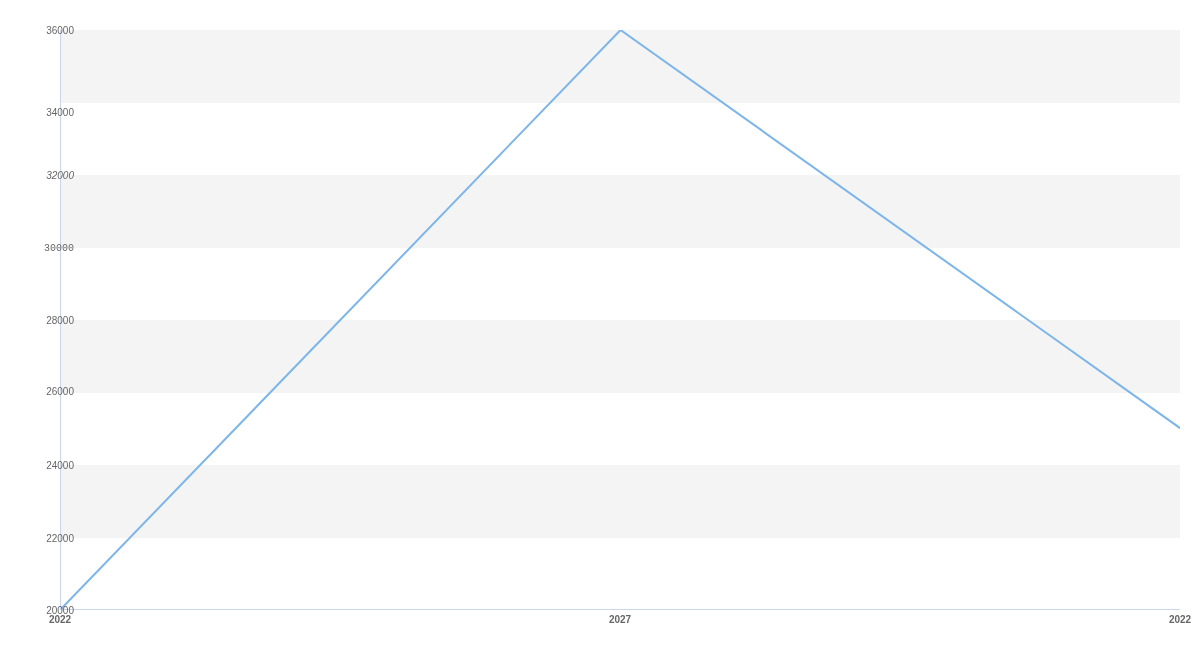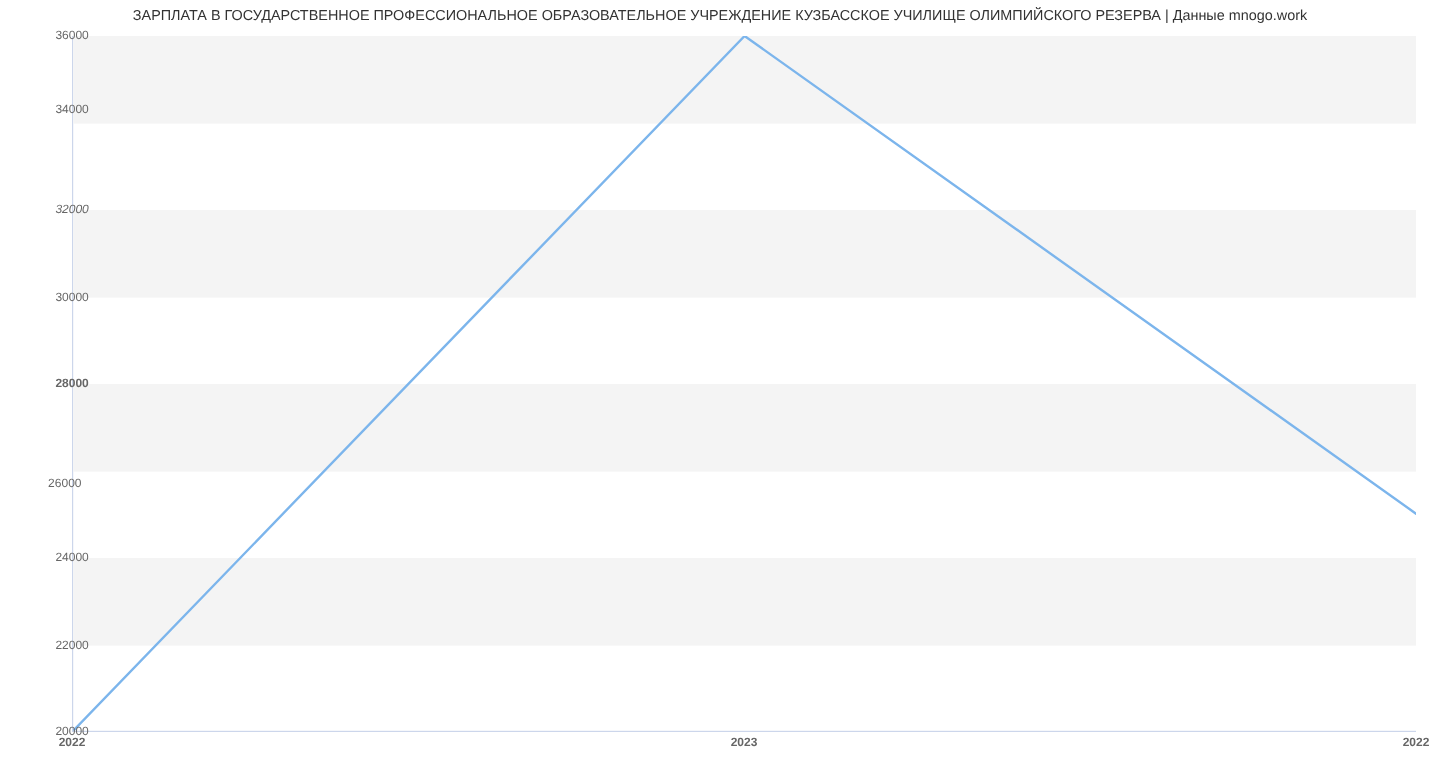--- a/index.html
+++ b/index.html
@@ -70,36 +70,35 @@
     stroke: #7cb5ec;
     stroke-width: 2;
     stroke-linejoin: round;
     stroke-linecap: round;
   }
 </style>
 </head>
 <body>
 
 <div class="container">
-  <div class="title">ЗАРПЛАТА В ГОСУДАРСТВЕННОЕ ПРОФЕССИОНАЛЬНОЕ ОБРАЗОВАТЕЛЬНОЕ УЧРЕЖДЕНИЕ КУЗБАССКОЕ УЧИЛИЩЕ ОЛИМПИЙСКОГО РЕЗЕРВА | Данные mnogo.work</div>
 
   <div class="plot">
       <div class="band" style="top: 0px; height: 72.5px;"></div>
       <div class="band" style="top: 145px; height: 72.5px;"></div>
       <div class="band" style="top: 290px; height: 72.5px;"></div>
       <div class="band" style="top: 435px; height: 72.5px;"></div>
     <svg class="line-svg" viewBox="0 0 1120 580" preserveAspectRatio="none">
       <path id="series-path" class="series-line" d="M0 580 L560 0 L1120 398.75"></path>
     </svg>
   </div>
 <div class="tick-y" style="top: 610px;">20000</div>
     <div class="tick-y" style="top: 537.5px;">22000</div>
     <div class="tick-y" style="top: 465px;">24000</div>
-    <div class="tick-y" style="top: 403px; text-align: center;">26000</div>
-    <div class="tick-y" style="top: 320px; font-weight: bold;">28000</div>
-    <div class="tick-y" style="top: 247.5px;">30000</div>
+    <div class="tick-y" style="top: 391px;">26000</div>
+    <div class="tick-y" style="top: 320px;">28000</div>
+    <div class="tick-y" style="top: 247.5px; font-family: Liberation Mono, monospace;">30000</div>
     <div class="tick-y" style="top: 175px; font-style: italic;">32000</div>
-    <div class="tick-y" style="top: 92px;">34000</div>
+    <div class="tick-y" style="top: 112px;">34000</div>
     <div class="tick-y" style="top: 30px;">36000</div>
     <div class="tick-x" style="left: 60px;">2022</div>
-    <div class="tick-x" style="left: 620px;">2023</div>
+    <div class="tick-x" style="left: 620px;">2027</div>
     <div class="tick-x" style="left: 1180px;">2022</div>
   </div>
 
 </body></html>

